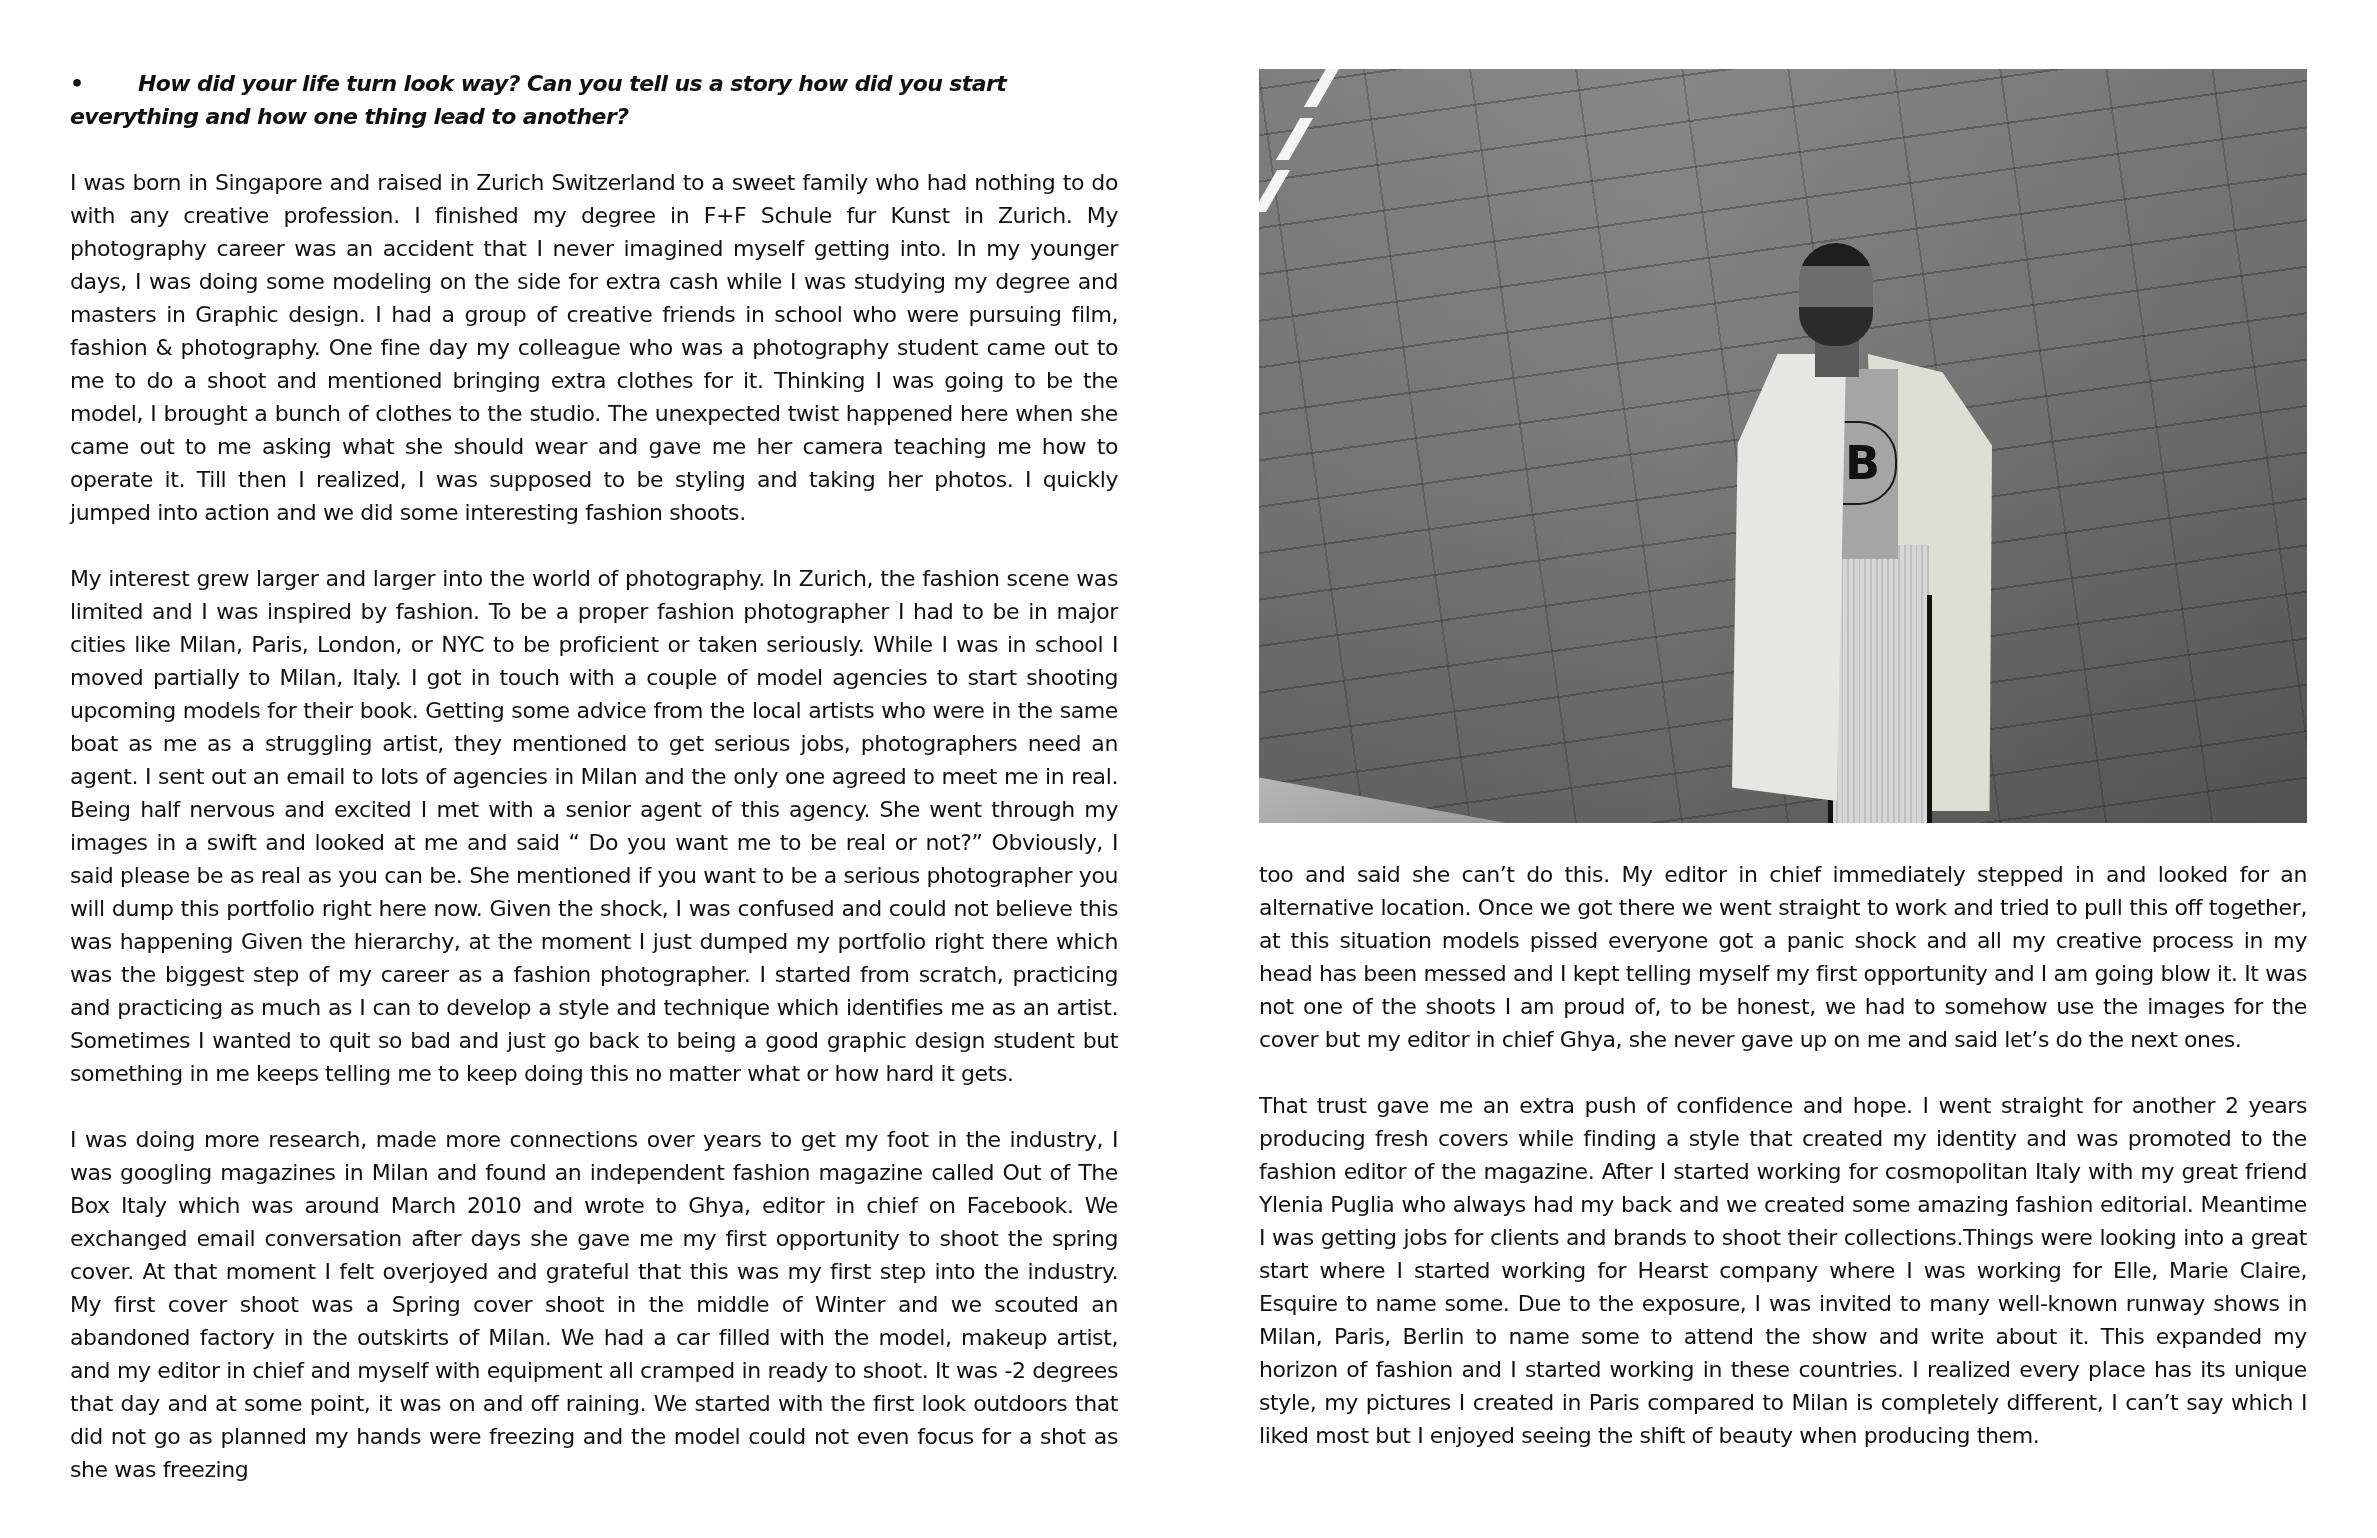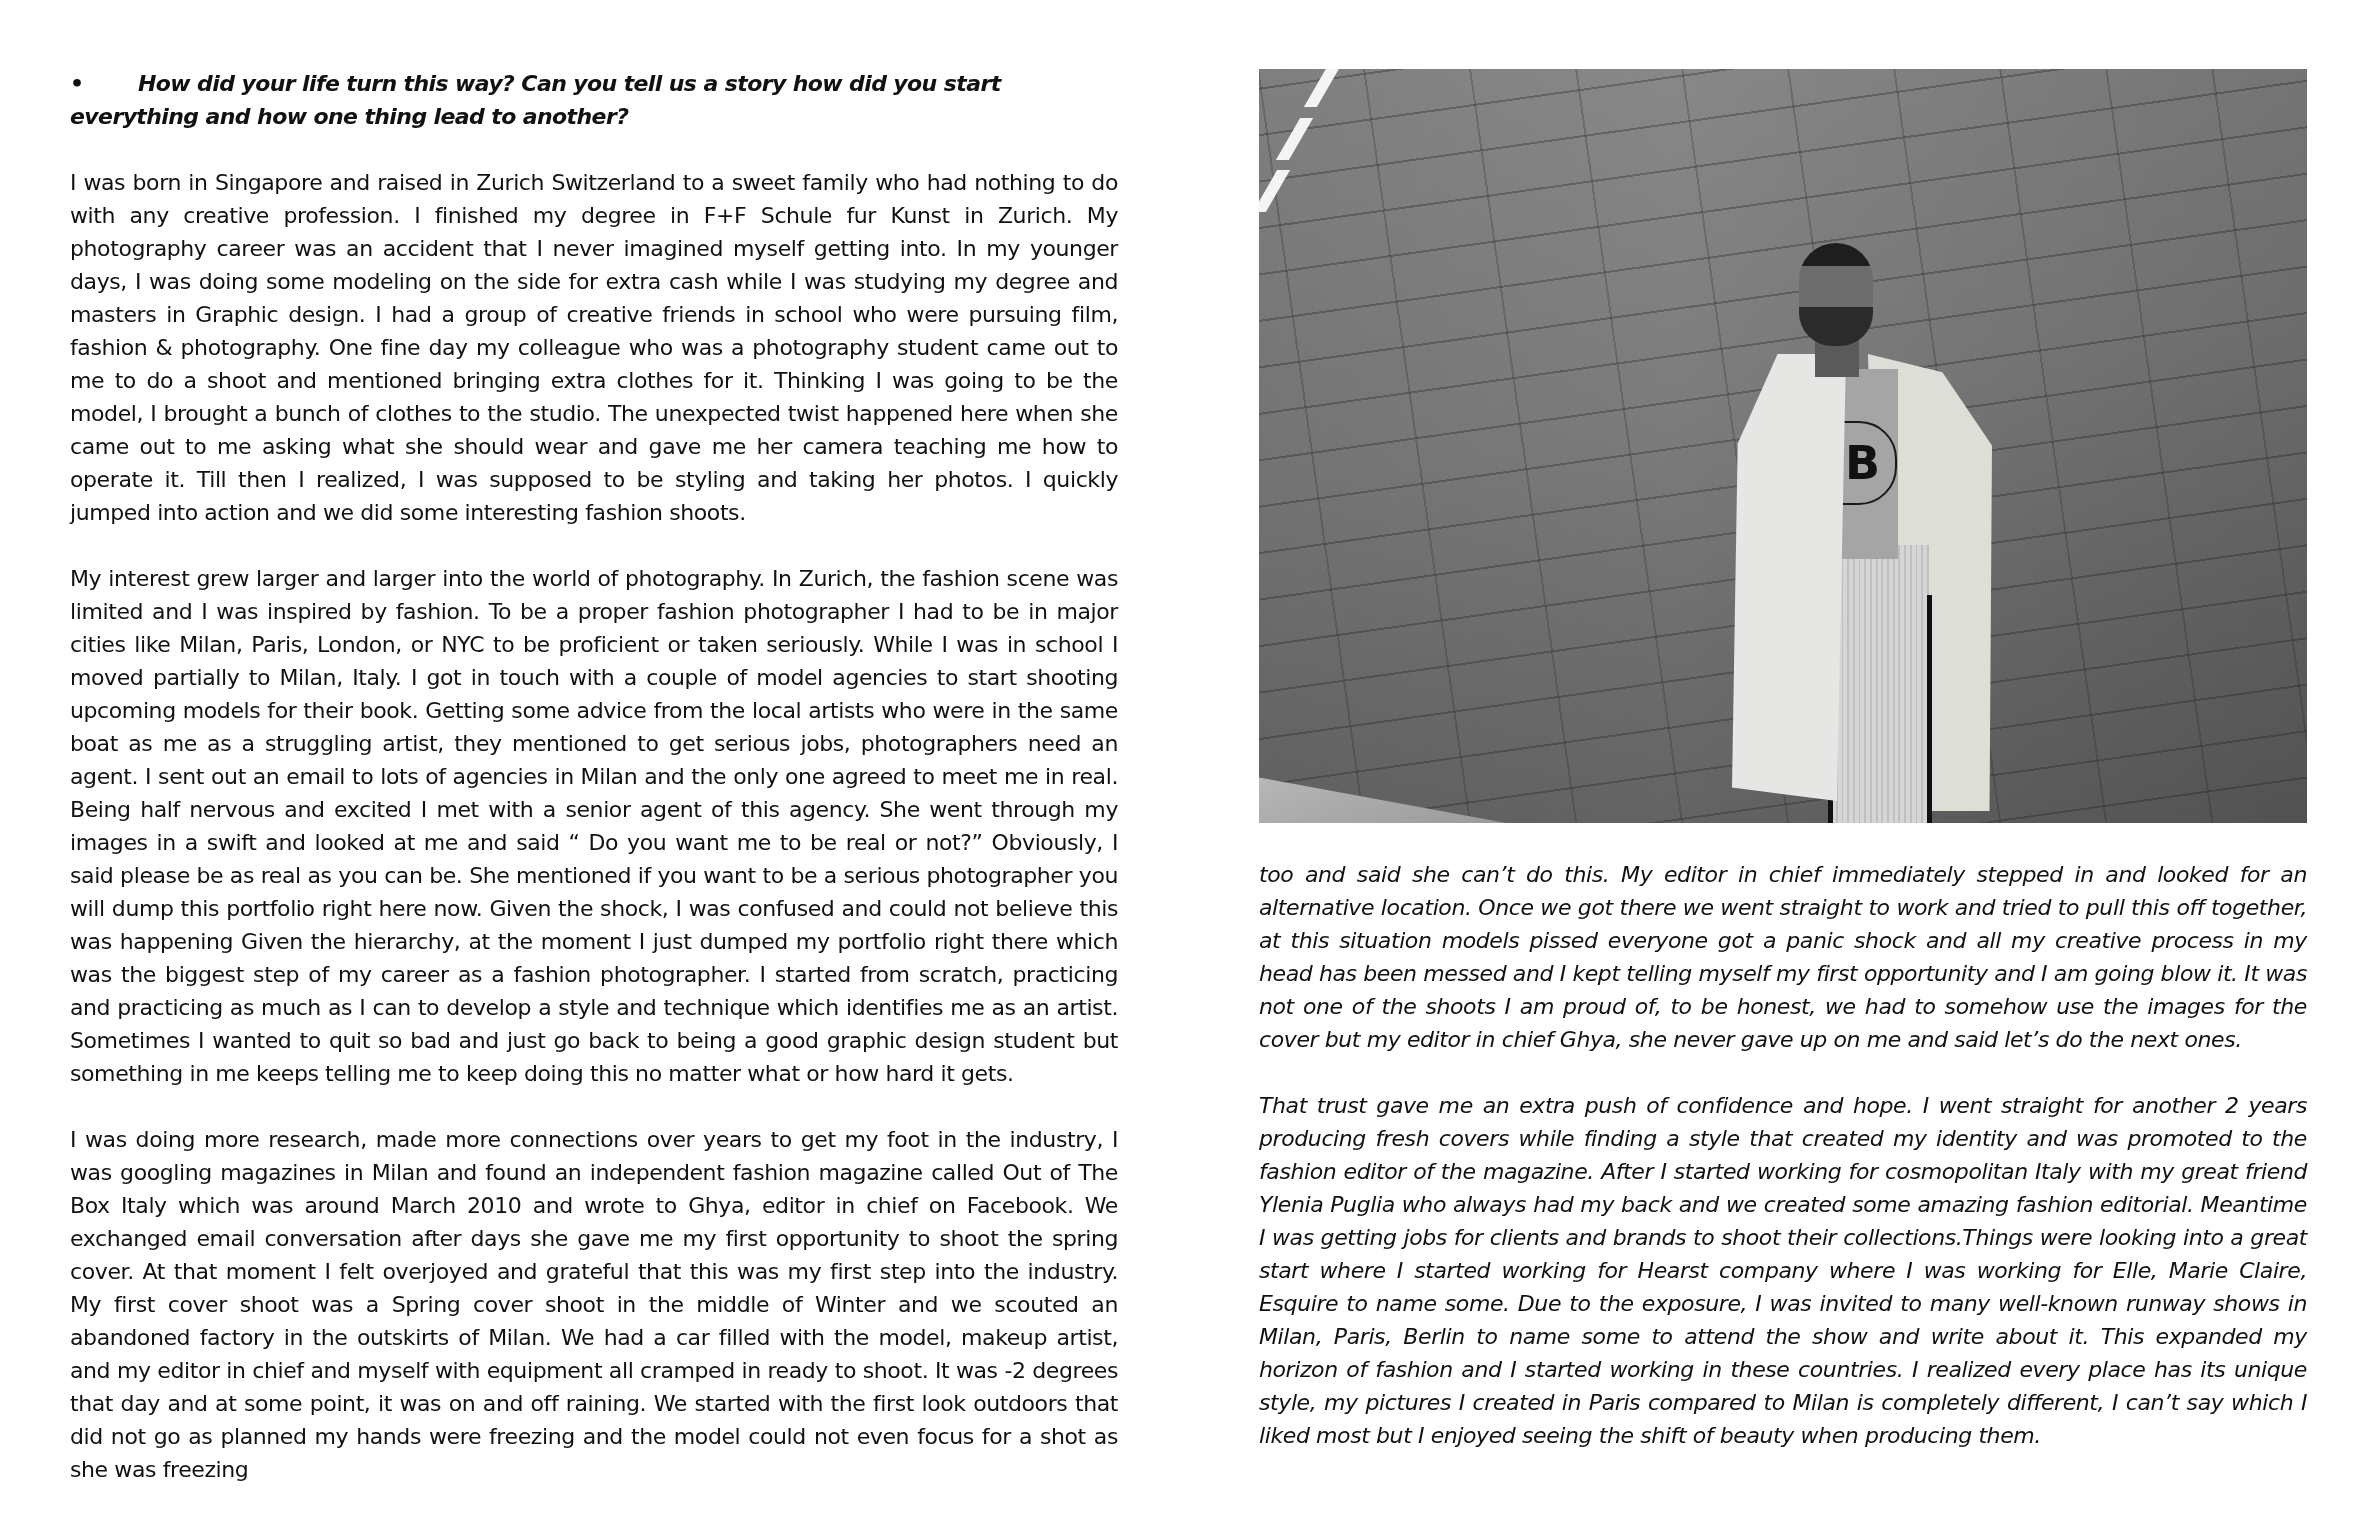--- a/index.html
+++ b/index.html
@@ -3,21 +3,21 @@
   <meta charset="utf-8">
   <style>
     html, body { margin: 0; padding: 0; background: #ffffff; }
     body { width: 2378px; height: 1539px; position: relative; overflow: hidden;
            font-family: "DejaVu Sans", sans-serif; color: #111111; }
     .col { position: absolute; width: 1048px; font-size: 22px; line-height: 33px;
            letter-spacing: -0.4px; text-align: justify; }
     .col p { margin: 0 0 33px 0; }
     .col p:last-child { margin-bottom: 0; }
     #left { left: 70px; top: 67px; }
-    #right { left: 1259px; top: 858px; font-style: italic; }
+    #right { left: 1259px; top: 858px; }
     .question { font-weight: bold; font-style: italic; letter-spacing: -0.6px; text-align: left; }
     .bullet { display: inline-block; width: 68px; font-style: normal; }
     .photo { position: absolute; left: 1259px; top: 69px; width: 1048px; height: 754px; overflow: hidden;
              background: linear-gradient(170deg, #8a8a8a 0%, #7c7c7c 45%, #6a6a6a 75%, #5d5d5d 100%); }
     .wall { position: absolute; inset: 0;
             background-image:
               repeating-linear-gradient(-8deg, transparent 0 44px, rgba(40,40,40,0.35) 44px 46px),
               repeating-linear-gradient(82deg, transparent 0 103px, rgba(40,40,40,0.25) 103px 105px); }
     .shade { position: absolute; inset: 0; background: linear-gradient(90deg, rgba(0,0,0,0.08), rgba(0,0,0,0) 40%, rgba(0,0,0,0.12)); }
     .dash { position: absolute; background: #f4f4f4; width: 13.3px; height: 42px; transform: skewX(-30deg); }
@@ -36,21 +36,21 @@
             border-radius: 0 38px 38px 0; font: bold 46px "DejaVu Sans", sans-serif; color: #111; text-align: center;
             line-height: 80px; }
     .pants { position: absolute; left: 573px; top: 476px; width: 97px; height: 279px;
              background: repeating-linear-gradient(90deg, #d6d6d6 0 3.8px, #bfbfbf 3.8px 5.7px); }
     .stripe { position: absolute; width: 4.8px; height: 228px; top: 526px; background: #121212; }
   </style>
 </head>
 <body>
 
 <div id="left" class="col">
-  <p class="question"><span class="bullet">•</span><span>How did your life turn this way? Can you tell us a story how did you start everything and how one thing lead to another?</span></p>
+  <p class="question"><span class="bullet">•</span><span>How did your life turn look way? Can you tell us a story how did you start everything and how one thing lead to another?</span></p>
   <p>I was born in Singapore and raised in Zurich Switzerland to a sweet family who had nothing to do with any creative profession. I finished my degree in F+F Schule fur Kunst in Zurich. My photography career was an accident that I never imagined myself getting into. In my younger days, I was doing some modeling on the side for extra cash while I was studying my degree and masters in Graphic design. I had a group of creative friends in school who were pursuing film, fashion &amp; photography. One fine day my colleague who was a photography student came out to me to do a shoot and mentioned bringing extra clothes for it. Thinking I was going to be the model, I brought a bunch of clothes to the studio. The unexpected twist happened here when she came out to me asking what she should wear and gave me her camera teaching me how to operate it. Till then I realized, I was supposed to be styling and taking her photos. I quickly jumped into action and we did some interesting fashion shoots.</p>
   <p>My interest grew larger and larger into the world of photography. In Zurich, the fashion scene was limited and I was inspired by fashion. To be a proper fashion photographer I had to be in major cities like Milan, Paris, London, or NYC to be proficient or taken seriously. While I was in school I moved partially to Milan, Italy. I got in touch with a couple of model agencies to start shooting upcoming models for their book. Getting some advice from the local artists who were in the same boat as me as a struggling artist, they mentioned to get serious jobs, photographers need an agent. I sent out an email to lots of agencies in Milan and the only one agreed to meet me in real. Being half nervous and excited I met with a senior agent of this agency. She went through my images in a swift and looked at me and said “ Do you want me to be real or not?” Obviously, I said please be as real as you can be. She mentioned if you want to be a serious photographer you will dump this portfolio right here now. Given the shock, I was confused and could not believe this was happening Given the hierarchy, at the moment I just dumped my portfolio right there which was the biggest step of my career as a fashion photographer. I started from scratch, practicing and practicing as much as I can to develop a style and technique which identifies me as an artist. Sometimes I wanted to quit so bad and just go back to being a good graphic design student but something in me keeps telling me to keep doing this no matter what or how hard it gets.</p>
   <p>I was doing more research, made more connections over years to get my foot in the industry, I was googling magazines in Milan and found an independent fashion magazine called Out of The Box Italy which was around March 2010 and wrote to Ghya, editor in chief on Facebook. We exchanged email conversation after days she gave me my first opportunity to shoot the spring cover. At that moment I felt overjoyed and grateful that this was my first step into the industry. My first cover shoot was a Spring cover shoot in the middle of Winter and we scouted an abandoned factory in the outskirts of Milan. We had a car filled with the model, makeup artist, and my editor in chief and myself with equipment all cramped in ready to shoot. It was -2 degrees that day and at some point, it was on and off raining. We started with the first look outdoors that did not go as planned my hands were freezing and the model could not even focus for a shot as she was freezing</p>
 </div>
 
 <div class="photo">
   <div class="wall"></div>
   <div class="shade"></div>
   <div class="dash" style="left:57px;top:-3.8px;"></div>
   <div class="dash" style="left:28.5px;top:49px;"></div>

